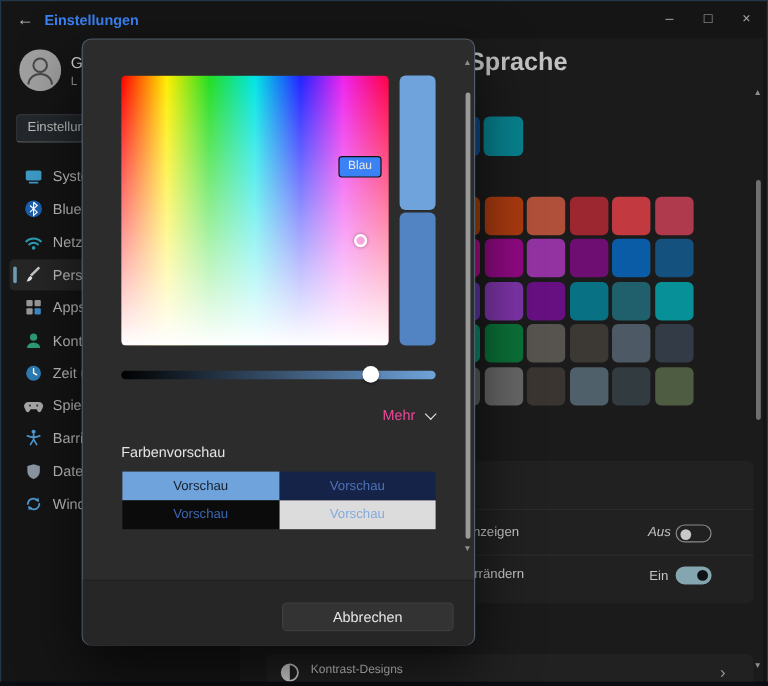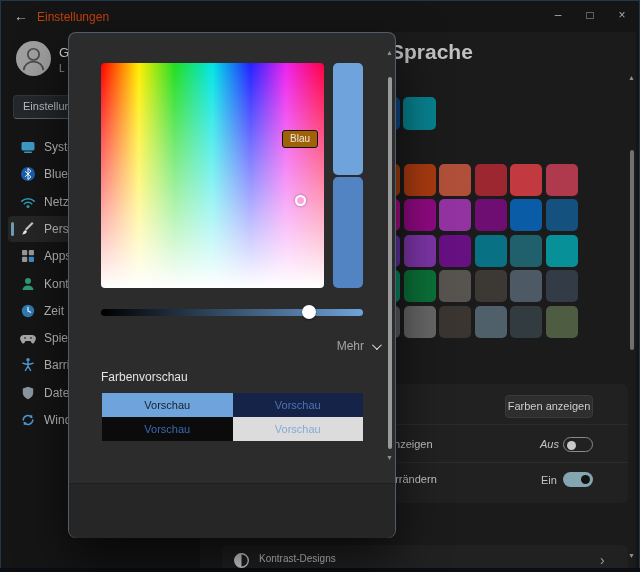--- a/index.html
+++ b/index.html
@@ -3,21 +3,21 @@
 <meta charset="utf-8">
 <style>
   * { margin:0; padding:0; box-sizing:border-box; font-family:"Liberation Sans", sans-serif; }
   html,body { background:#000; }
   .win { position:relative; width:640px; height:572px; background:#151515; overflow:hidden;
          box-shadow: inset 0 0 0 1px #23374A; }
   .abs { position:absolute; }
 
   
   .back { left:10px; top:8px; width:22px; height:18px; color:#BFBFBF; font-size:14px; line-height:17px; text-align:center; }
-  .tbTitle { left:37px; top:10px; font-size:12px; color:#c2410c; }
+  .tbTitle { left:37px; top:10px; font-size:12px; color:#3b82f6;font-weight:bold; }
   .wbtn { top:2px; width:34px; height:26px; color:#A8A8A8; font-size:12px; line-height:26px; text-align:center; }
 
   
   .avatar { left:16px; top:41px; }
   .uName { left:59px; top:45px; font-size:13px; color:#D6D6D6; }
   .uSub  { left:59px; top:63px; font-size:10px; color:#9A9A9A; }
   .search { left:13px; top:95px; width:120px; height:24px; background:#24282C; border:1px solid #32373C;
             border-bottom:1px solid #5E6166; border-radius:4px; overflow:hidden; }
   .search span { display:block; padding:4px 0 0 9px; font-size:11px; color:#BFBFBF; white-space:nowrap; }
   .navItem { left:8px; width:170px; height:26px; border-radius:4px; }
@@ -45,28 +45,28 @@
   .sbArrow { font-size:7px; color:#8E8E8E; }
 
   
   .dialog { left:68px; top:32px; width:328px; height:506px; background:#2C2C2C; border-radius:8px;
             border:1px solid rgba(125,155,185,0.45); box-shadow:0 20px 50px rgba(0,0,0,0.65); z-index:20; }
   .specArea { left:32px; top:30px; width:223px; height:225px; border-radius:4px;
        background: linear-gradient(to bottom, rgba(255,255,255,0) 0%, #ffffff 100%),
                    linear-gradient(to right,#ff0000 0%,#ffee00 17%,#22dd22 33%,#00e5e5 50%,#2222ff 67%,#ee22ee 83%,#ff0044 100%); }
   .ring { left:226px; top:162px; width:11px; height:11px; border:2px solid #fff; border-radius:50%;
           box-shadow:0 0 3px rgba(0,0,0,0.4); }
-  .tip { left:213px; top:97px; background:#a16207; border:1px solid #121212; border-radius:3px;
+  .tip { left:213px; top:97px; background:#3b82f6; border:1px solid #121212; border-radius:3px;
          color:#E8E8E8; font-size:10px; padding:2px 7px 3px; }
   .vTop { left:264px; top:30px; width:30px; height:112px; border-radius:5px; }
   .vBot { left:264px; top:144px; width:30px; height:111px; border-radius:5px; }
   .hTrack { left:32px; top:276px; width:262px; height:7px; border-radius:4px; }
   .hThumb { left:233px; top:272px; width:14px; height:14px; border-radius:50%; background:#fff;
             box-shadow:0 1px 2px rgba(0,0,0,0.5); }
-  .moreRow { right:16px; top:306px; font-size:12px; color:#a3a3a3; }
+  .moreRow { right:34px; top:306px; font-size:12px; color:#ec4899; }
   .chevDown { display:inline-block; width:7px; height:7px; border-right:1.5px solid #E4E4E4;
               border-bottom:1.5px solid #E4E4E4; transform:rotate(45deg) translateY(-2px); margin-left:8px; }
   .pvHead { left:32px; top:337px; font-size:12px; color:#E4E4E4; }
   .pvCell { position:absolute; width:130.5px; height:24px; font-size:11px; text-align:center; line-height:24px; }
   .footer { left:0px; top:450px; width:326px; height:55px; background:#262626; border-top:1px solid #1E1E1E;
             border-radius:0 0 8px 8px; }
   .dlgBtn { position:absolute; top:18px; height:24px; background:#333333; border:1px solid #3E3E3E;
             border-radius:4px; color:#E6E6E6; font-size:12px; text-align:center; line-height:22px; }
   .scrollThumb { background:#9A9A9A; border-radius:2px; }
 </style>
@@ -216,21 +216,20 @@
       <div class="swatch" style="left: 439px; top: 305.5px; background: rgb(58, 53, 49);"></div>
       <div class="swatch" style="left: 474.5px; top: 305.5px; background: rgb(80, 96, 106);"></div>
       <div class="swatch" style="left: 510px; top: 305.5px; background: rgb(49, 59, 64);"></div>
       <div class="swatch" style="left: 545.5px; top: 305.5px; background: rgb(78, 92, 66);"></div>
     </div>
 
   <div class="abs cardsRowCard" style="left:222px;top:384px;width:406px;height:119px;">
     <div class="divider" style="top:40px;"></div>
     <div class="divider" style="top:78px;"></div>
   </div>
-  <div class="abs ghostBtn" style="left:505px;top:395px;width:88px;height:23px;line-height:21px;">Farben anzeigen</div>
 
   <div class="abs rowLabel" style="left:209px;top:438px;">Akzentfarbe auf Start und Taskleiste anzeigen</div>
   <div class="abs stateLbl" style="left:540px;top:438px;font-style:italic;">Aus</div>
   <div class="abs toggle off" style="left:563px;top:437px;">
     <div class="knob"></div>
   </div>
 
   <div class="abs rowLabel" style="left:205px;top:473px;">Akzentfarbe auf Titelleisten und Fensterrändern</div>
   <div class="abs stateLbl" style="left:541px;top:474px;">Ein</div>
   <div class="abs toggle on" style="left:563px;top:472px;">
@@ -276,16 +275,17 @@
 
     <div class="abs pvHead">Farbenvorschau</div>
     <div class="abs" id="pvGrid" style="left:33px;top:360px;width:309px;height:48px;">
         <div class="pvCell" style="left: 0px; top: 0px; background: rgb(111, 163, 219); color: rgb(22, 32, 46);">Vorschau</div>
         <div class="pvCell" style="left: 130.5px; top: 0px; background: rgb(21, 35, 73); color: rgb(79, 114, 180);">Vorschau</div>
         <div class="pvCell" style="left: 0px; top: 24px; background: rgb(11, 11, 11); color: rgb(61, 103, 178);">Vorschau</div>
         <div class="pvCell" style="left: 130.5px; top: 24px; background: rgb(220, 220, 220); color: rgb(132, 170, 220);">Vorschau</div>
       </div>
 
     <div class="abs footer">
+      <div class="dlgBtn" style="left:166px;width:143px;">Abbrechen</div>
     </div>
   </div>
 
 </div>
 
 </body></html>

